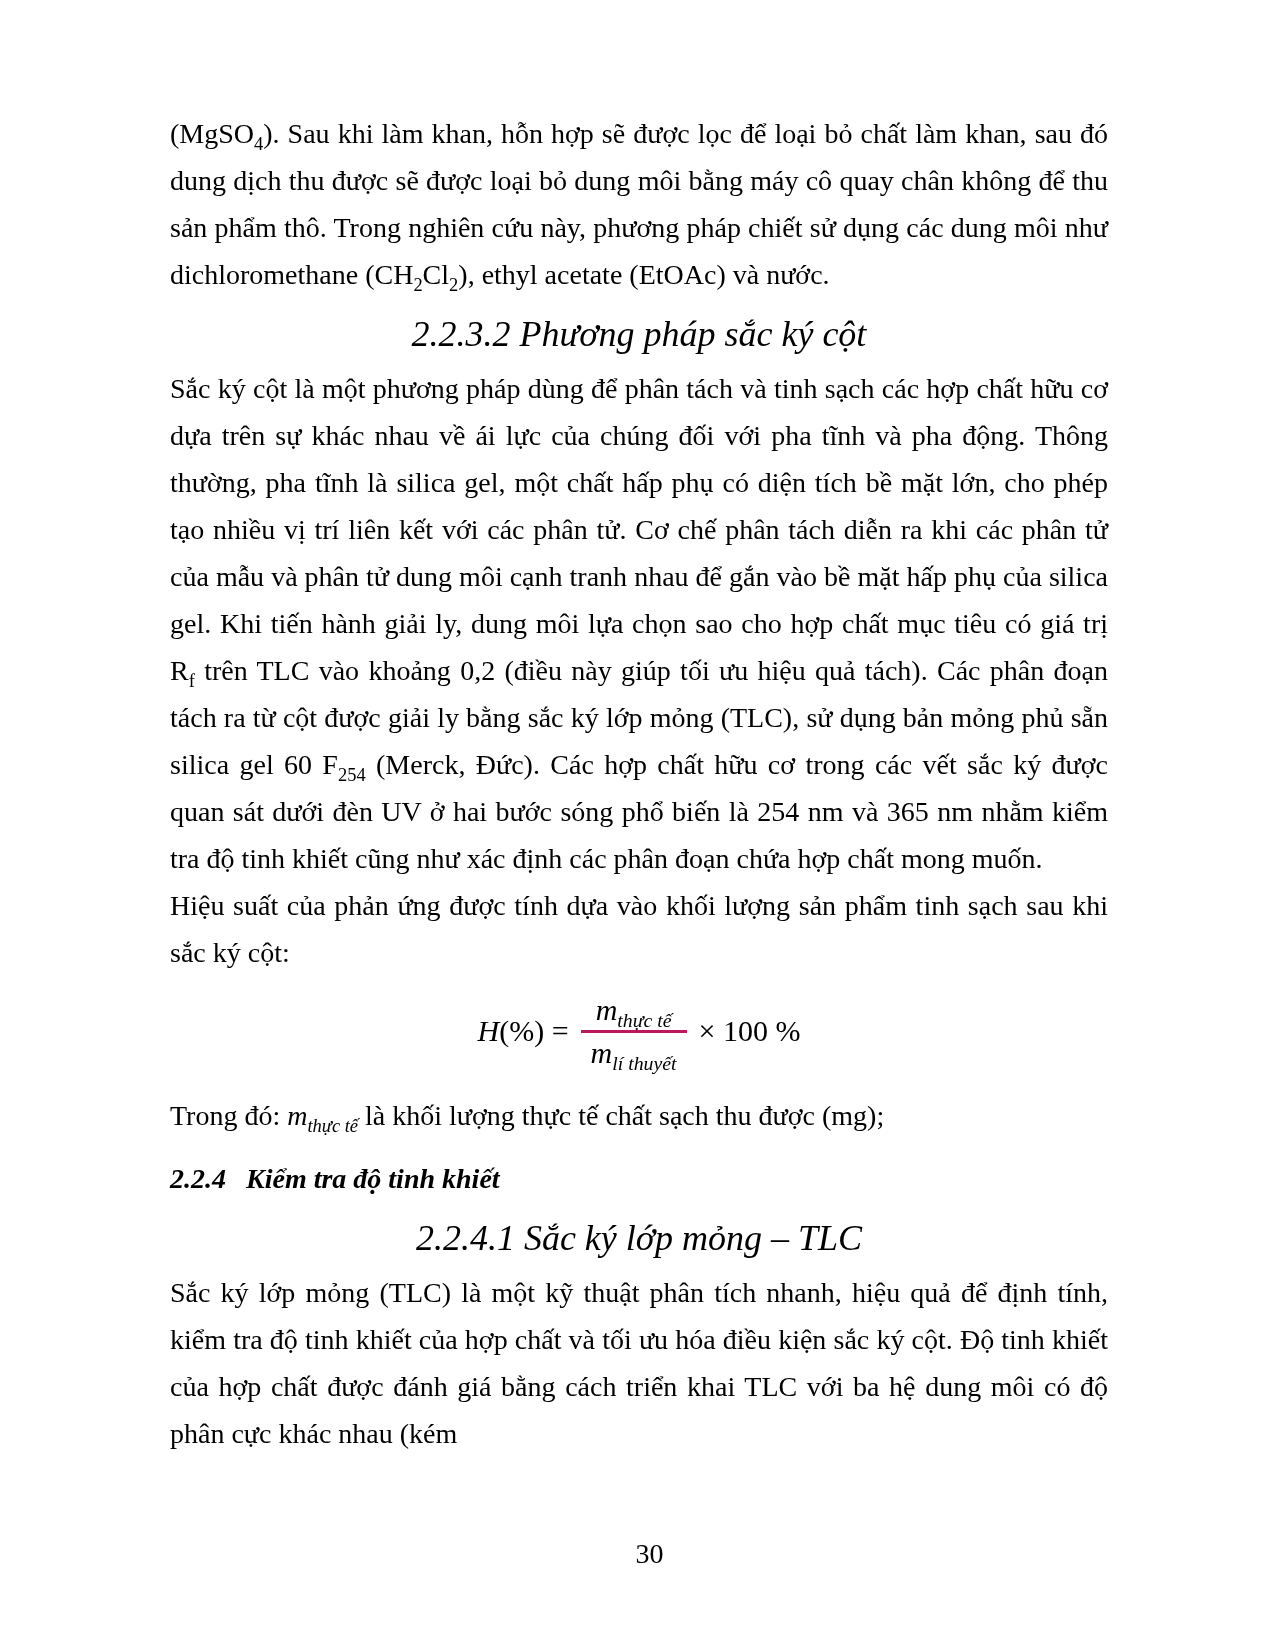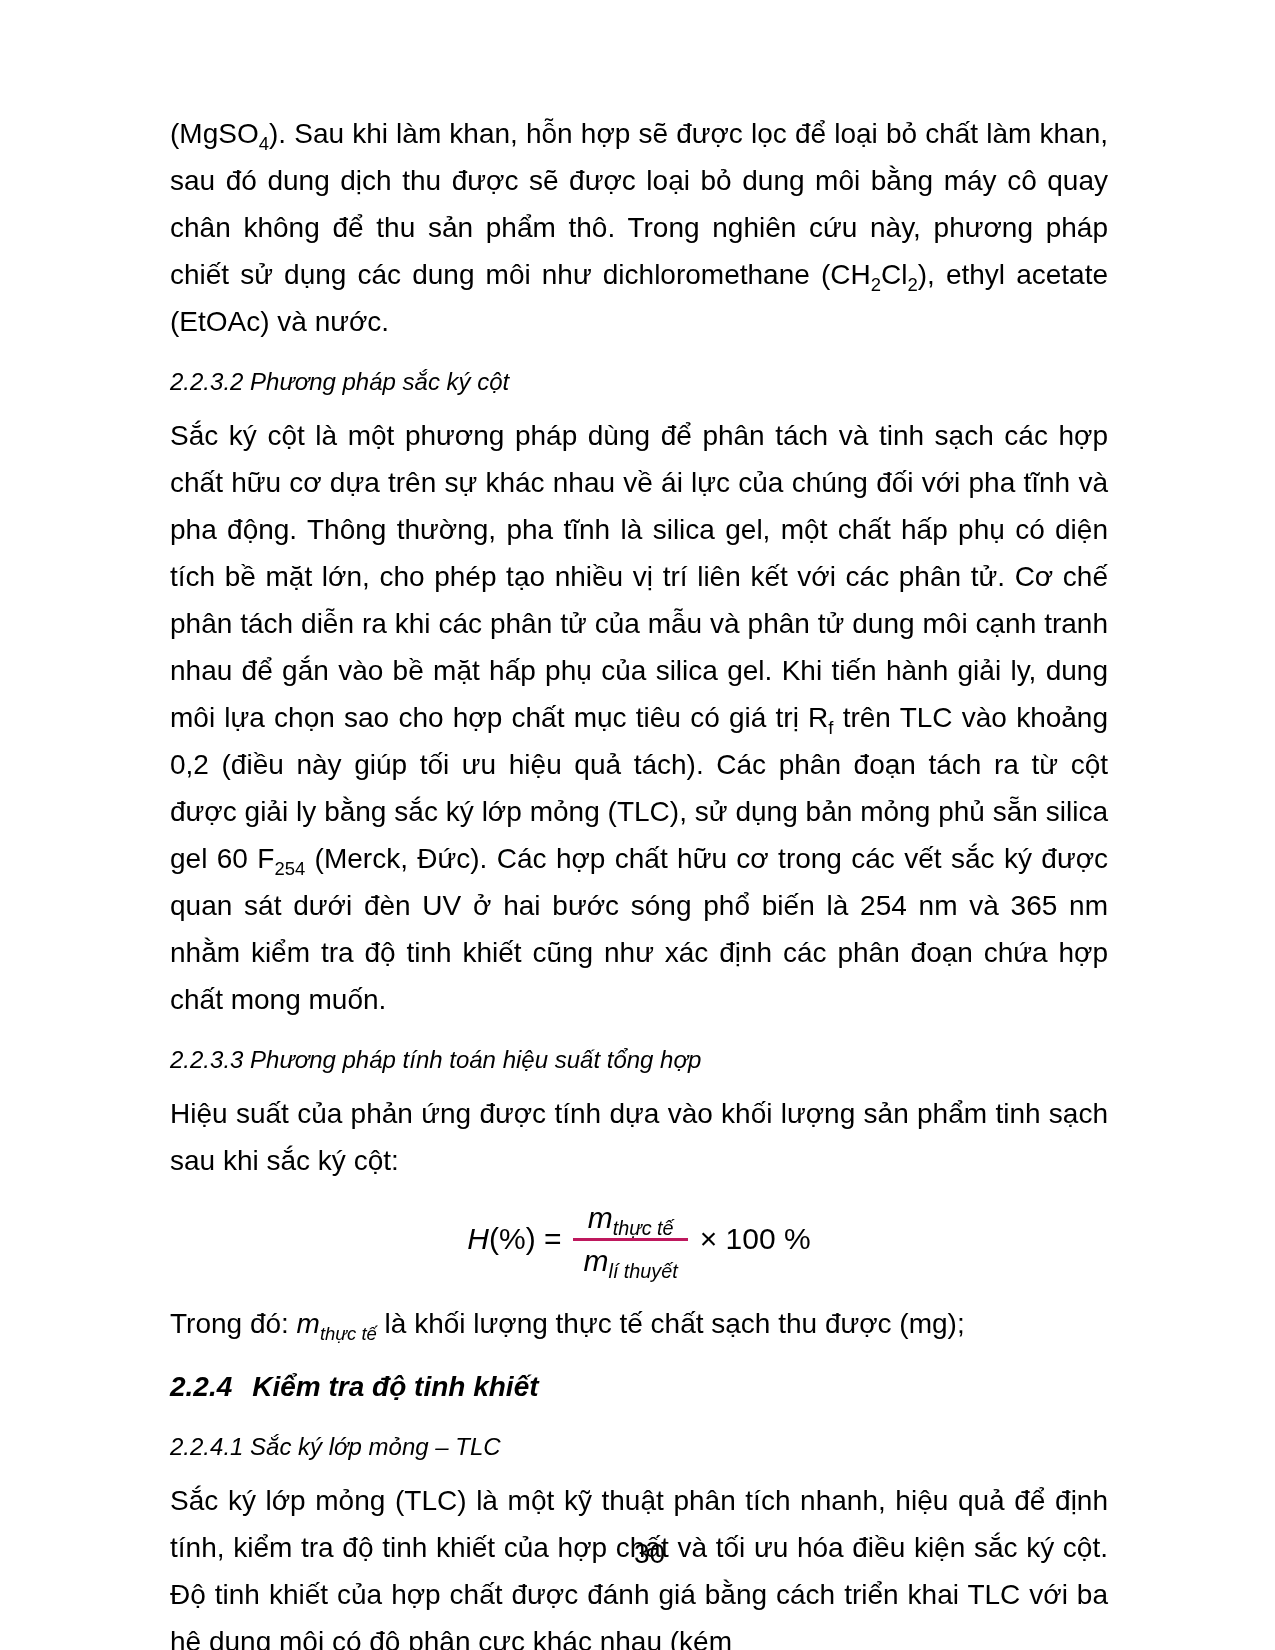--- a/index.html
+++ b/index.html
@@ -6,42 +6,43 @@
     margin: 0;
     padding: 0;
     background: #ffffff;
   }
   .page {
     position: relative;
     width: 1275px;
     height: 1650px;
     background: #ffffff;
     overflow: hidden;
-    font-family: Liberation Sans, sans-serif;
+    font-family: Liberation Serif, serif;
     color: #000000;
   }
   .content {
     position: absolute;
     left: 170px;
     top: 110px;
     width: 938px;
   }
   .body-text {
     font-size: 28px;
     line-height: 47px;
     text-align: justify;
     text-align-last: left;
     margin: 0;
   }
   .subheading {
-    font-size: 24px;
+    font-size: 36px;
     line-height: 47px;
     font-style: italic;
     font-weight: normal;
     margin: 13px 0 7px 0;
+    text-align: center;
   }
   .heading-bold {
     font-size: 28px;
     line-height: 47px;
     font-style: italic;
     font-weight: bold;
     margin: 16px 0 6px 0;
   }
   .heading-bold .h-title { margin-left: 20px; }
   .where-line {
@@ -94,21 +95,20 @@
 
 <div class="page">
   <div class="content">
 
     <p class="body-text">(MgSO<sub>4</sub>). Sau khi làm khan, hỗn hợp sẽ được lọc để loại bỏ chất làm khan, sau đó dung dịch thu được sẽ được loại bỏ dung môi bằng máy cô quay chân không để thu sản phẩm thô. Trong nghiên cứu này, phương pháp chiết sử dụng các dung môi như dichloromethane (CH<sub>2</sub>Cl<sub>2</sub>), ethyl acetate (EtOAc) và nước.</p>
 
     <h3 class="subheading">2.2.3.2 Phương pháp sắc ký cột</h3>
 
     <p class="body-text">Sắc ký cột là một phương pháp dùng để phân tách và tinh sạch các hợp chất hữu cơ dựa trên sự khác nhau về ái lực của chúng đối với pha tĩnh và pha động. Thông thường, pha tĩnh là silica gel, một chất hấp phụ có diện tích bề mặt lớn, cho phép tạo nhiều vị trí liên kết với các phân tử. Cơ chế phân tách diễn ra khi các phân tử của mẫu và phân tử dung môi cạnh tranh nhau để gắn vào bề mặt hấp phụ của silica gel. Khi tiến hành giải ly, dung môi lựa chọn sao cho hợp chất mục tiêu có giá trị R<sub>f</sub> trên TLC vào khoảng 0,2 (điều này giúp tối ưu hiệu quả tách). Các phân đoạn tách ra từ cột được giải ly bằng sắc ký lớp mỏng (TLC), sử dụng bản mỏng phủ sẵn silica gel 60 F<sub>254</sub> (Merck, Đức). Các hợp chất hữu cơ trong các vết sắc ký được quan sát dưới đèn UV ở hai bước sóng phổ biến là 254 nm và 365 nm nhằm kiểm tra độ tinh khiết cũng như xác định các phân đoạn chứa hợp chất mong muốn.</p>
 
-    <h3 class="subheading">2.2.3.3 Phương pháp tính toán hiệu suất tổng hợp</h3>
 
     <p class="body-text">Hiệu suất của phản ứng được tính dựa vào khối lượng sản phẩm tinh sạch sau khi sắc ký cột:</p>
 
     <div class="formula-row">
       <span class="f-lhs"><i>H</i>(%) =</span>
       <span class="frac">
         <span class="num"><i>m</i><sub>thực tế</sub></span>
         <span class="den"><i>m</i><sub>lí thuyết</sub></span>
       </span>
       <span class="f-rhs">× 100 %</span>

